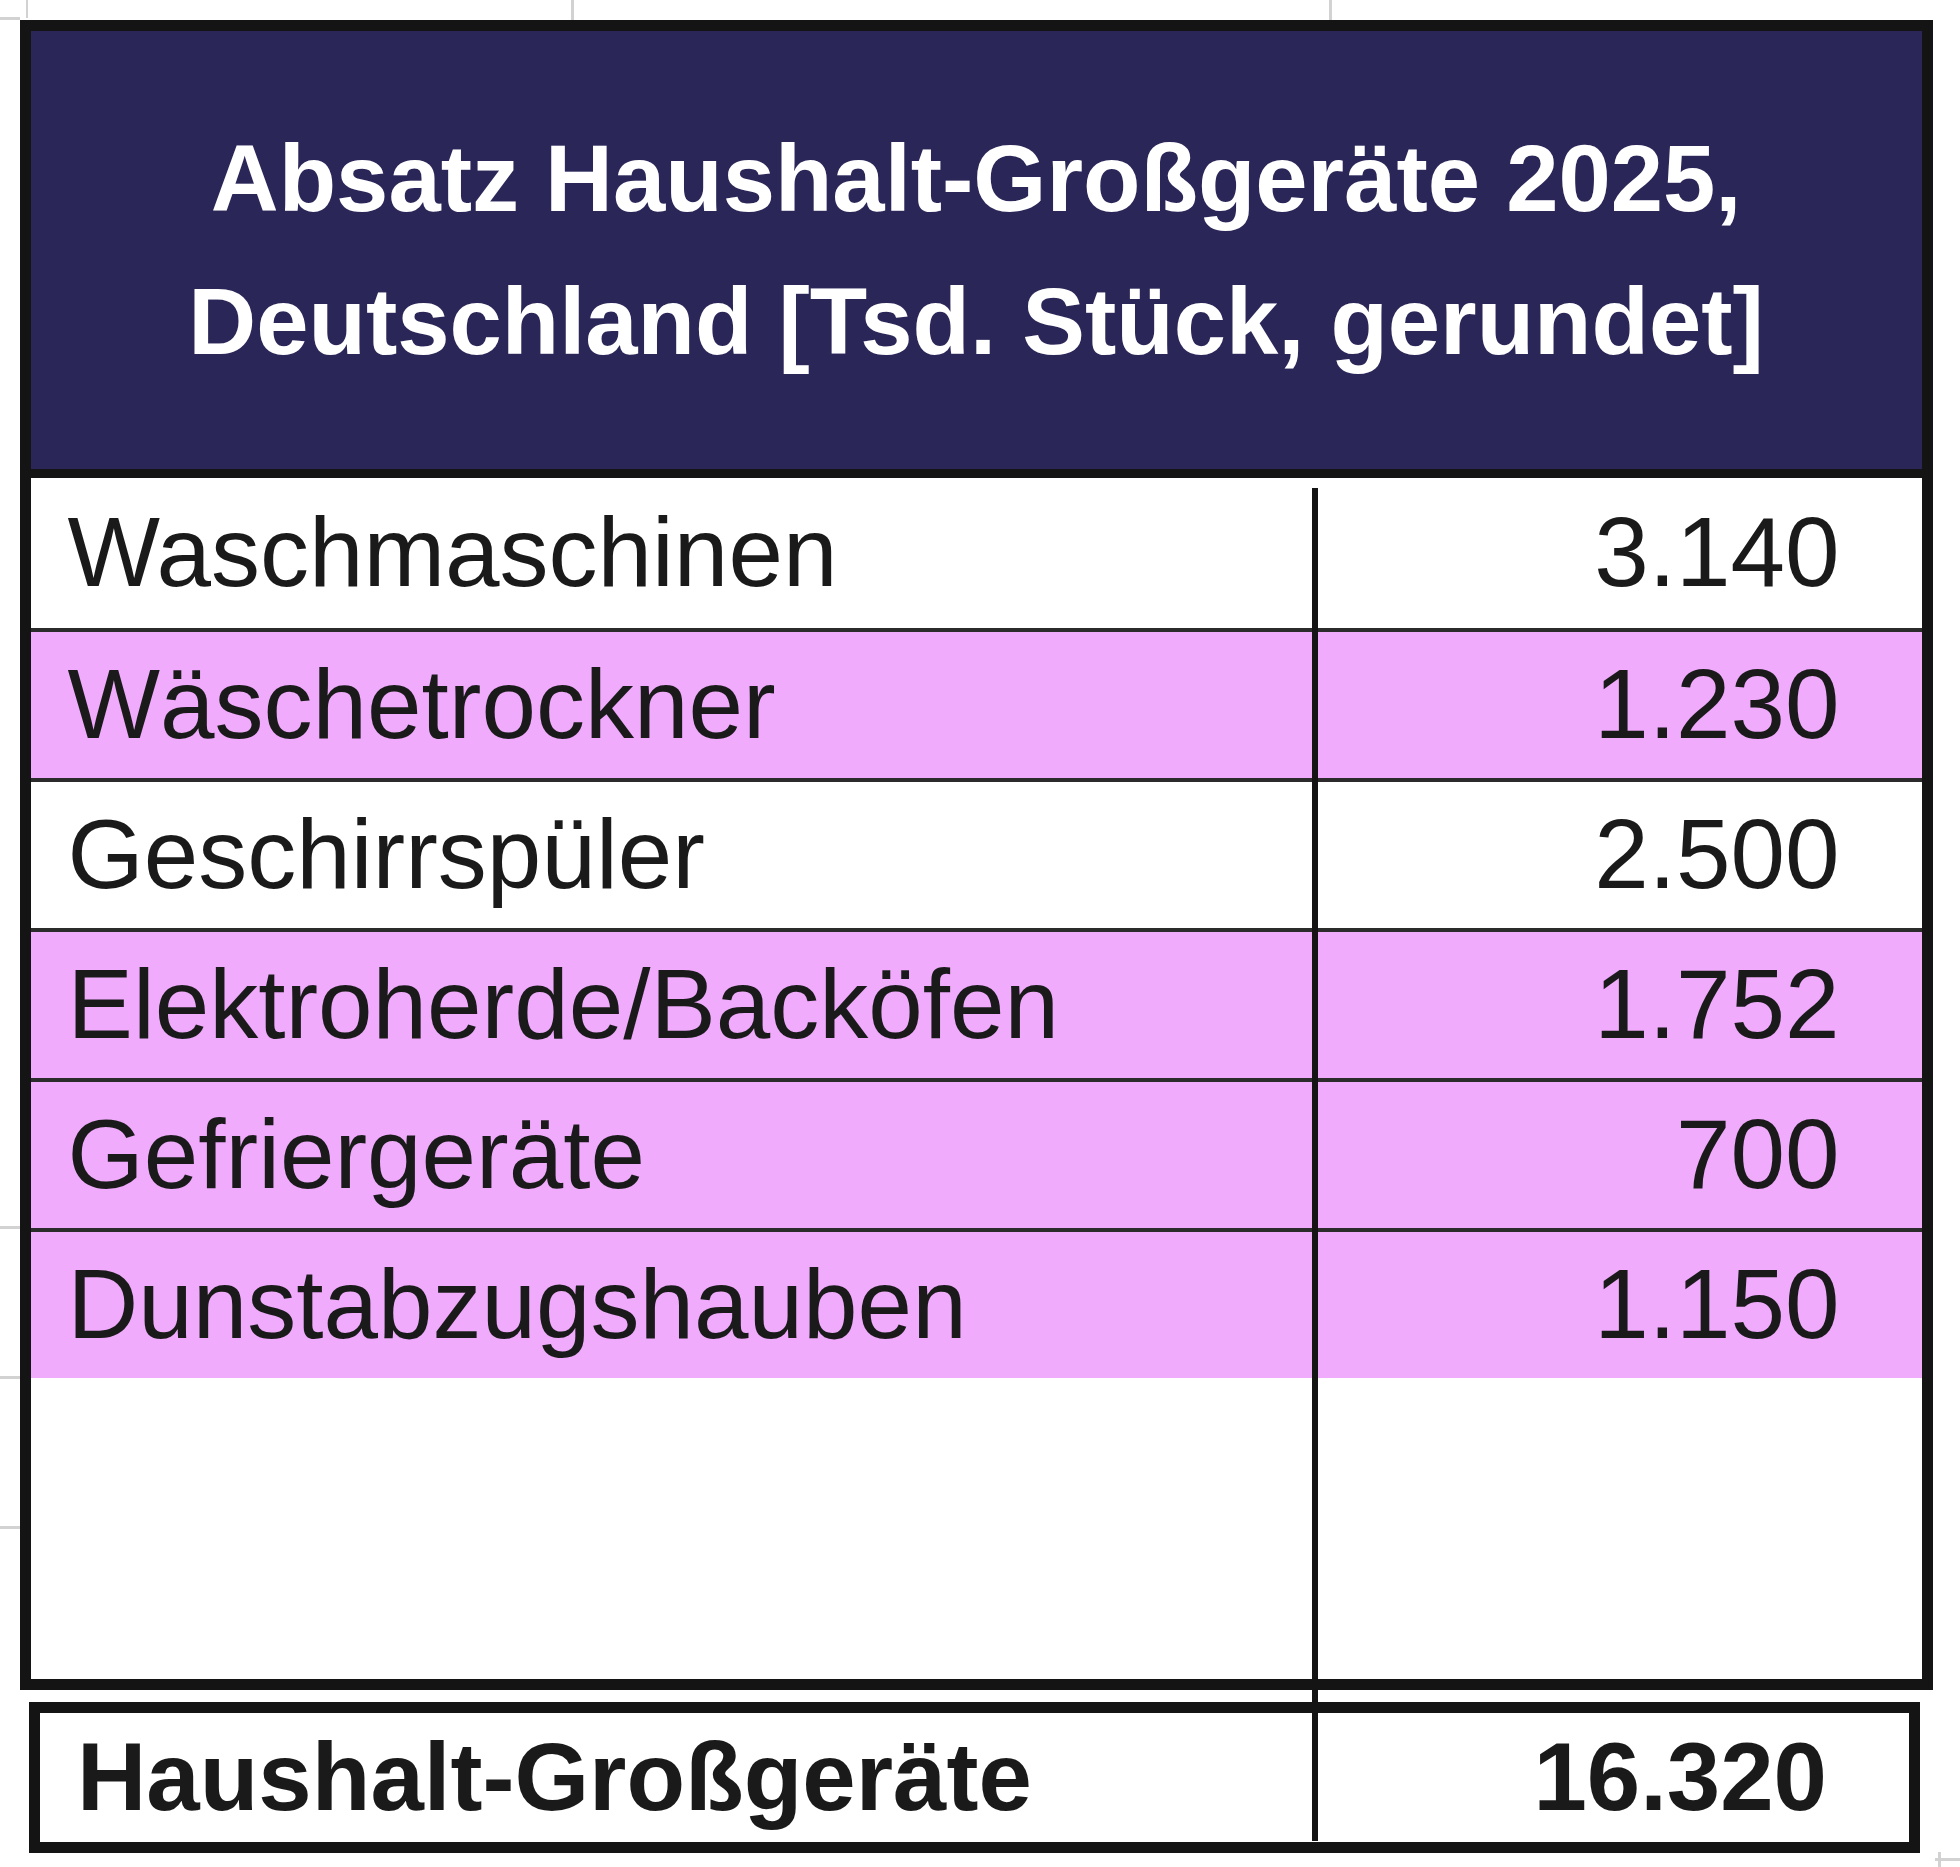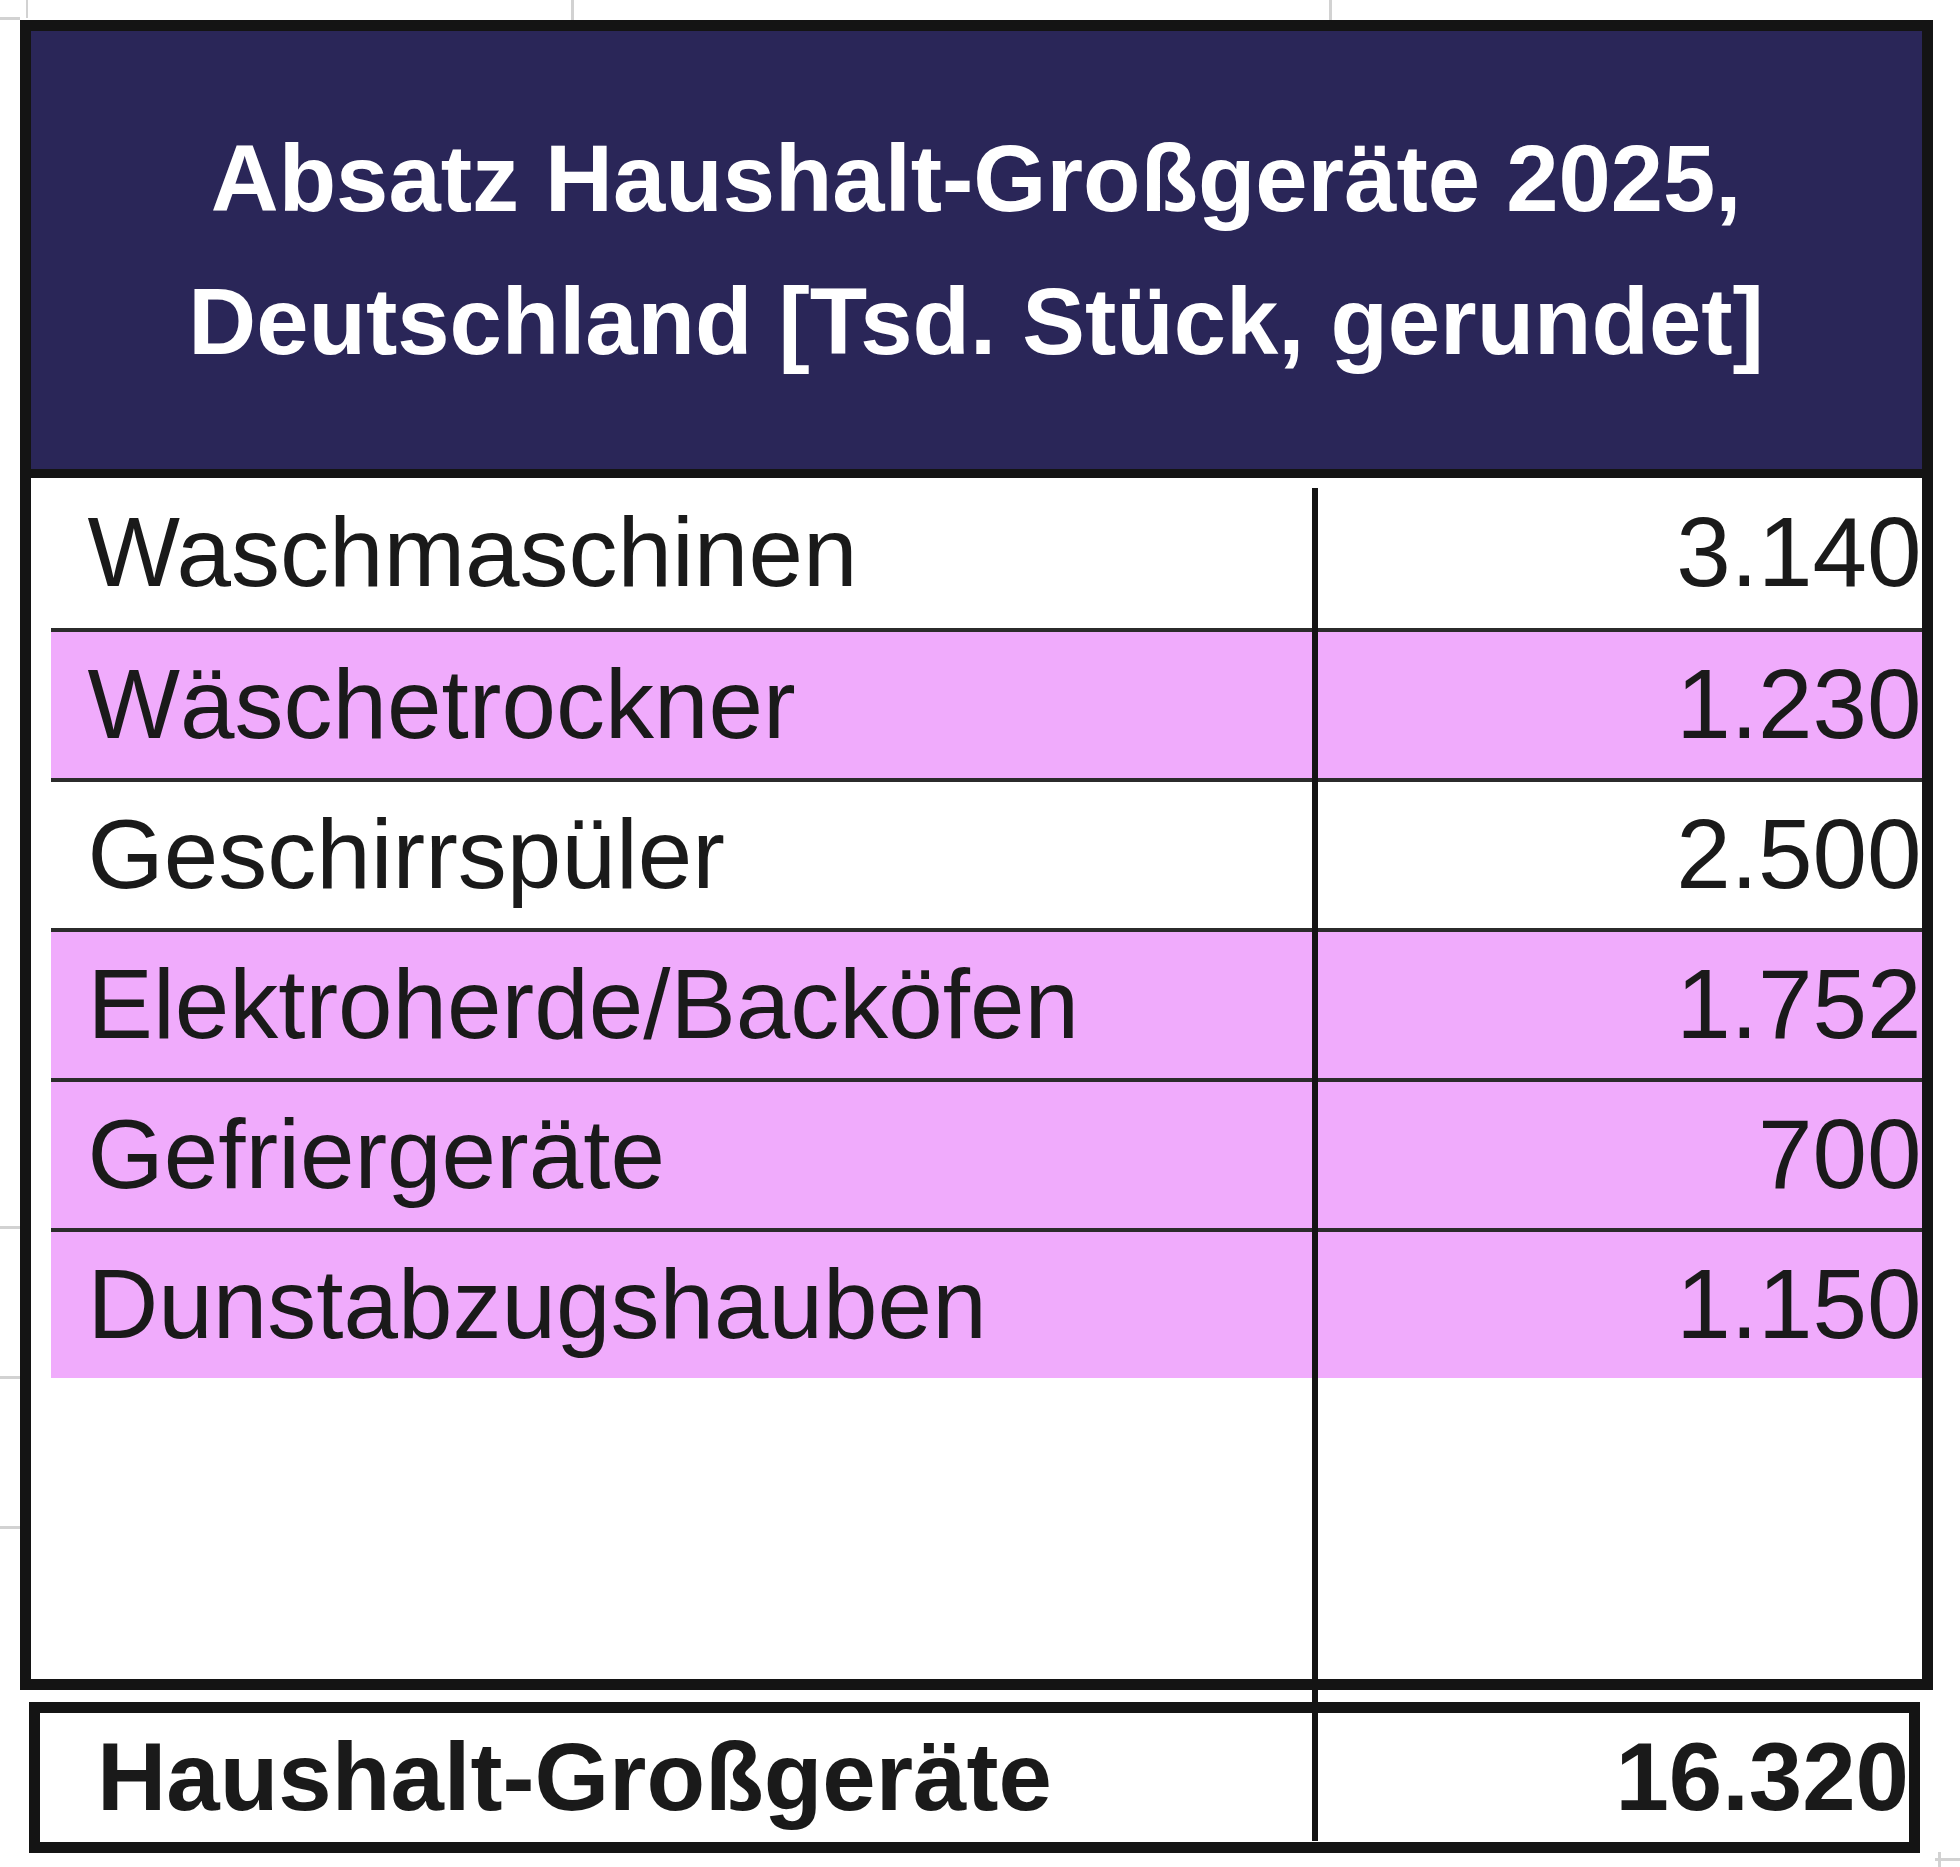--- a/index.html
+++ b/index.html
@@ -26,26 +26,26 @@
     height:447px;
     border-bottom:9.8px solid #141414;
     background:#2a2658;
     color:#ffffff;
     display:flex; flex-direction:column;
     align-items:center; justify-content:center;
     text-align:center;
     font-size:94px; font-weight:bold; line-height:143px;
   }
   .rows { display:flex; flex-direction:column; }
-  .row { display:flex; height:150px; align-items:stretch;margin-left:20px; }
+  .row { display:flex; height:150px; align-items:stretch; }
   .row + .row { border-top:4.9px solid #2b2b2b; }
   .row.alt { background:#f0abfc; }
   .cell { display:flex; align-items:center; font-size:98px; }
   .cell.label { width:1287px; padding-left:37px; }
-  .cell.value { flex:1; justify-content:flex-end; }
+  .cell.value { flex:1; justify-content:flex-end; padding-right:82px; }
 
   
   .col-divider {
     position:absolute; left:1312px; top:488px;
     width:5.9px; height:1353px;
     background:#141414; z-index:5;
   }
 
   
   .total-box {

